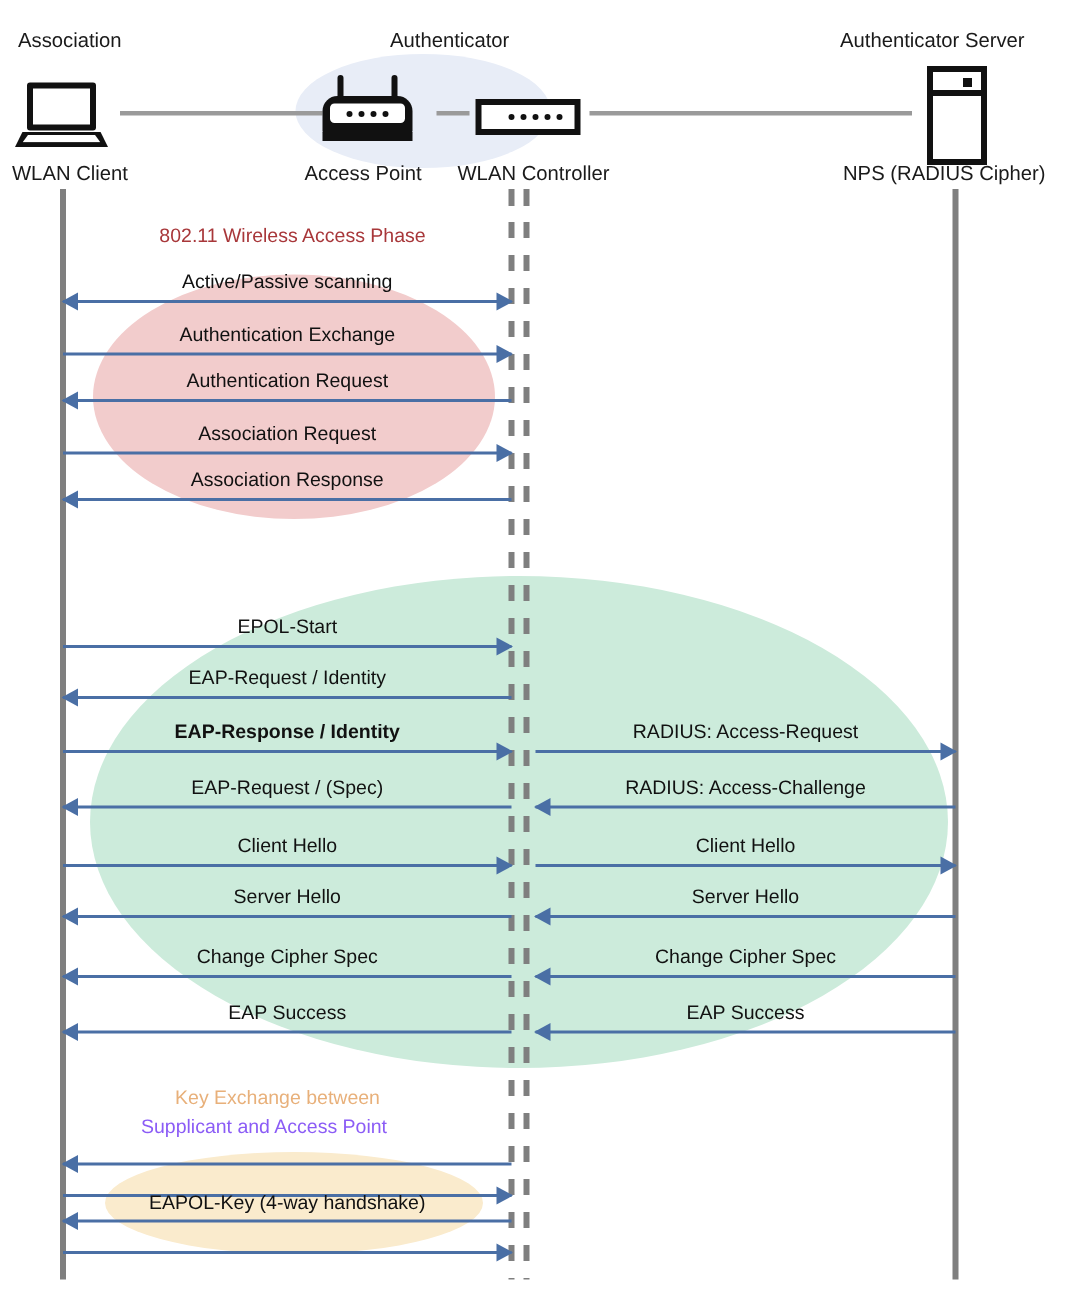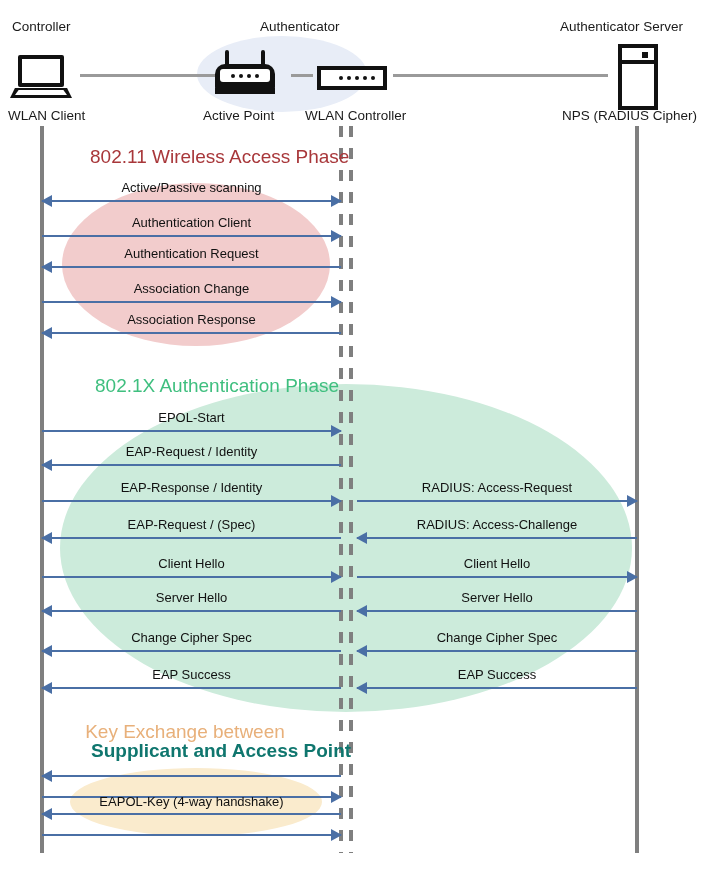--- a/index.html
+++ b/index.html
@@ -41,42 +41,42 @@
 
   
   .lifeline{position:absolute;width:4px;background:#7f7f7f;}
   .dashline{position:absolute;width:4px;
             background:repeating-linear-gradient(to bottom,#7f7f7f 0 11px,transparent 11px 22px);}
 
   
   .ellipse{position:absolute;border-radius:50%;}
 
   
-  .phase-title{position:absolute;font-size:19px;white-space:nowrap;text-align:center;line-height:19px;}
+  .phase-title{position:absolute;font-size:13px;white-space:nowrap;text-align:center;line-height:19px;}
 
   
   .msg{position:absolute;height:0;}
   .msg-line{position:absolute;left:0;top:0;height:2px;background:#4a6fa5;width:100%;}
   .arrow-r{position:absolute;right:-1px;top:-5px;width:0;height:0;
            border-top:6px solid transparent;border-bottom:6px solid transparent;
            border-left:11px solid #4a6fa5;}
   .arrow-l{position:absolute;left:-1px;top:-5px;width:0;height:0;
            border-top:6px solid transparent;border-bottom:6px solid transparent;
            border-right:11px solid #4a6fa5;}
   .msg-label{position:absolute;font-size:13px;color:#111;white-space:nowrap;
              transform:translate(-50%,-100%);}
 </style>
 </head>
 <body>
 
 <div id="stage">
 
   <div class="auth-halo"></div>
 
-  <div class="hdr-label" style="left:12px;top:19px;">Controller</div>
+  <div class="hdr-label" style="left:12px;top:19px;">Association</div>
   <div class="hdr-label" style="left:260px;top:19px;">Authenticator</div>
   <div class="hdr-label" style="left:560px;top:19px;">Authenticator Server</div>
 
   <div class="hline" style="left:80px;top:74px;width:135px;"></div>
   <div class="hline" style="left:291px;top:74px;width:22px;"></div>
   <div class="hline" style="left:393px;top:74px;width:215px;"></div>
 
   <div class="icon" style="left:18px;top:55px;width:62px;height:46px;">
     <div class="laptop-screen"></div>
     <div class="laptop-base"></div>
@@ -104,58 +104,57 @@
     <div class="wc-dot" style="left:54px;"></div>
   </div>
 
   <div class="icon" style="left:618px;top:44px;width:40px;height:66px;">
     <div class="srv-body"></div>
     <div class="srv-bar"></div>
     <div class="srv-led"></div>
   </div>
 
   <div class="node-label" style="left:8px;top:108px;">WLAN Client</div>
-  <div class="node-label" style="left:203px;top:108px;">Active Point</div>
+  <div class="node-label" style="left:203px;top:108px;">Access Point</div>
   <div class="node-label" style="left:305px;top:108px;">WLAN Controller</div>
   <div class="node-label" style="left:562px;top:108px;">NPS (RADIUS Cipher)</div>
 
   <div class="ellipse" style="left:62px;top:183px;width:268px;height:163px;background:#F2CCCC;"></div>
   <div class="ellipse" style="left:60px;top:384px;width:572px;height:328px;background:#CCEBDB;"></div>
   <div class="ellipse" style="left:70px;top:768px;width:252px;height:68px;background:#FAEBCD;"></div>
 
   <div class="lifeline" style="left:40px;top:126px;height:727px;"></div>
   <div class="dashline" style="left:339px;top:126px;height:727px;"></div>
   <div class="dashline" style="left:349px;top:126px;height:727px;"></div>
   <div class="lifeline" style="left:635px;top:126px;height:727px;"></div>
 
   <div class="phase-title" style="left:90px;top:147px;width:210px;color:#A8373A;">802.11 Wireless Access Phase</div>
-  <div class="phase-title" style="left:95px;top:376px;width:215px;color:#3FBF7F;">802.1X Authentication Phase</div>
   <div class="phase-title" style="left:85px;top:722px;width:200px;color:#E8B07A;">Key Exchange between</div>
-  <div class="phase-title" style="left:91px;top:741px;width:200px;color:#0f766e;font-weight:bold;">Supplicant and Access Point</div>
+  <div class="phase-title" style="left:76px;top:741px;width:200px;color:#8b5cf6;">Supplicant and Access Point</div>
 
   <div class="msg" style="left:42px;top:200px;width:299px;">
     <div class="msg-line"></div>
       <div class="arrow-l"></div>
       <div class="arrow-r"></div>
     <div class="msg-label" style="left:50%;top:-5px;">Active/Passive scanning</div>
   </div>
   <div class="msg" style="left:42px;top:235px;width:299px;">
     <div class="msg-line"></div>
       <div class="arrow-r"></div>
-    <div class="msg-label" style="left:50%;top:-5px;">Authentication Client</div>
+    <div class="msg-label" style="left:50%;top:-5px;">Authentication Exchange</div>
   </div>
   <div class="msg" style="left:42px;top:266px;width:299px;">
     <div class="msg-line"></div>
       <div class="arrow-l"></div>
     <div class="msg-label" style="left:50%;top:-5px;">Authentication Request</div>
   </div>
   <div class="msg" style="left:42px;top:301px;width:299px;">
     <div class="msg-line"></div>
       <div class="arrow-r"></div>
-    <div class="msg-label" style="left:50%;top:-5px;">Association Change</div>
+    <div class="msg-label" style="left:50%;top:-5px;">Association Request</div>
   </div>
   <div class="msg" style="left:42px;top:332px;width:299px;">
     <div class="msg-line"></div>
       <div class="arrow-l"></div>
     <div class="msg-label" style="left:50%;top:-5px;">Association Response</div>
   </div>
 
   <div class="msg" style="left:42px;top:430px;width:299px;">
     <div class="msg-line"></div>
       <div class="arrow-r"></div>
@@ -164,21 +163,21 @@
 
   <div class="msg" style="left:42px;top:464px;width:299px;">
     <div class="msg-line"></div>
       <div class="arrow-l"></div>
     <div class="msg-label" style="left:50%;top:-5px;">EAP-Request / Identity</div>
   </div>
 
   <div class="msg" style="left:42px;top:500px;width:299px;">
     <div class="msg-line"></div>
       <div class="arrow-r"></div>
-    <div class="msg-label" style="left:50%;top:-5px;">EAP-Response / Identity</div>
+    <div class="msg-label" style="left:50%;top:-5px;font-weight:bold;">EAP-Response / Identity</div>
   </div>
   <div class="msg" style="left:357px;top:500px;width:280px;">
     <div class="msg-line"></div>
       <div class="arrow-r"></div>
     <div class="msg-label" style="left:50%;top:-5px;">RADIUS: Access-Request</div>
   </div>
 
   <div class="msg" style="left:42px;top:537px;width:299px;">
     <div class="msg-line"></div>
       <div class="arrow-l"></div>

